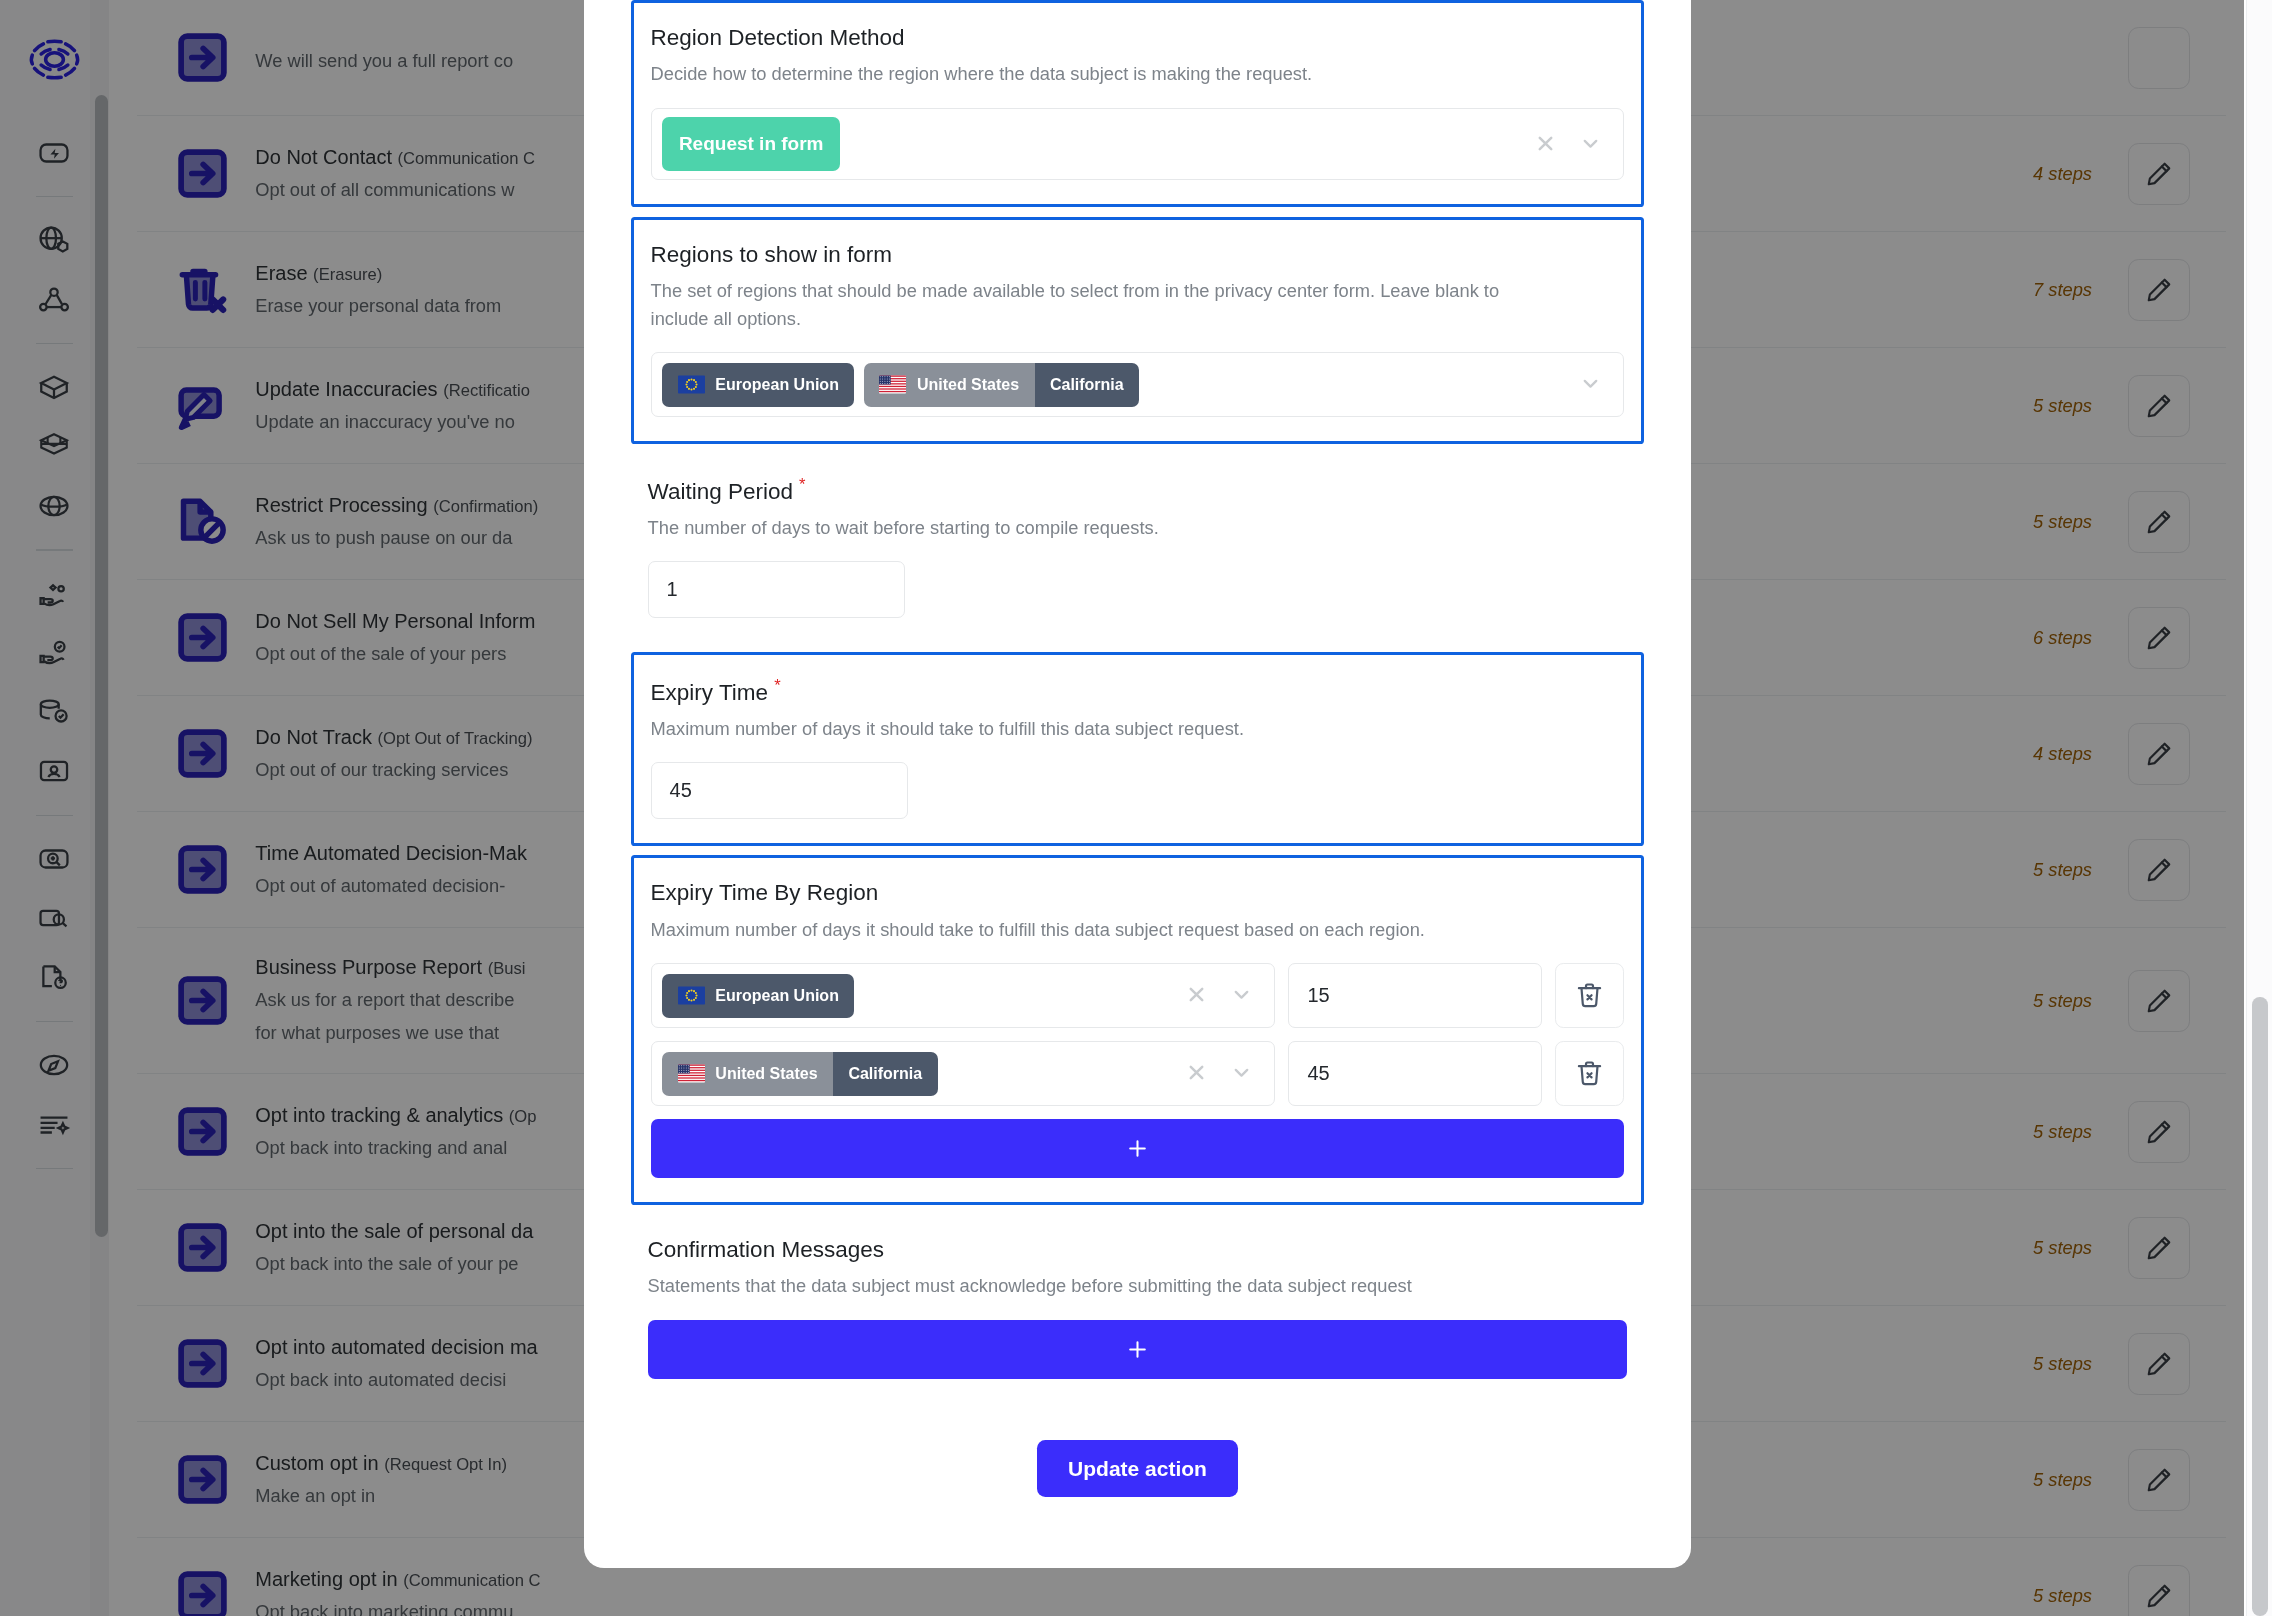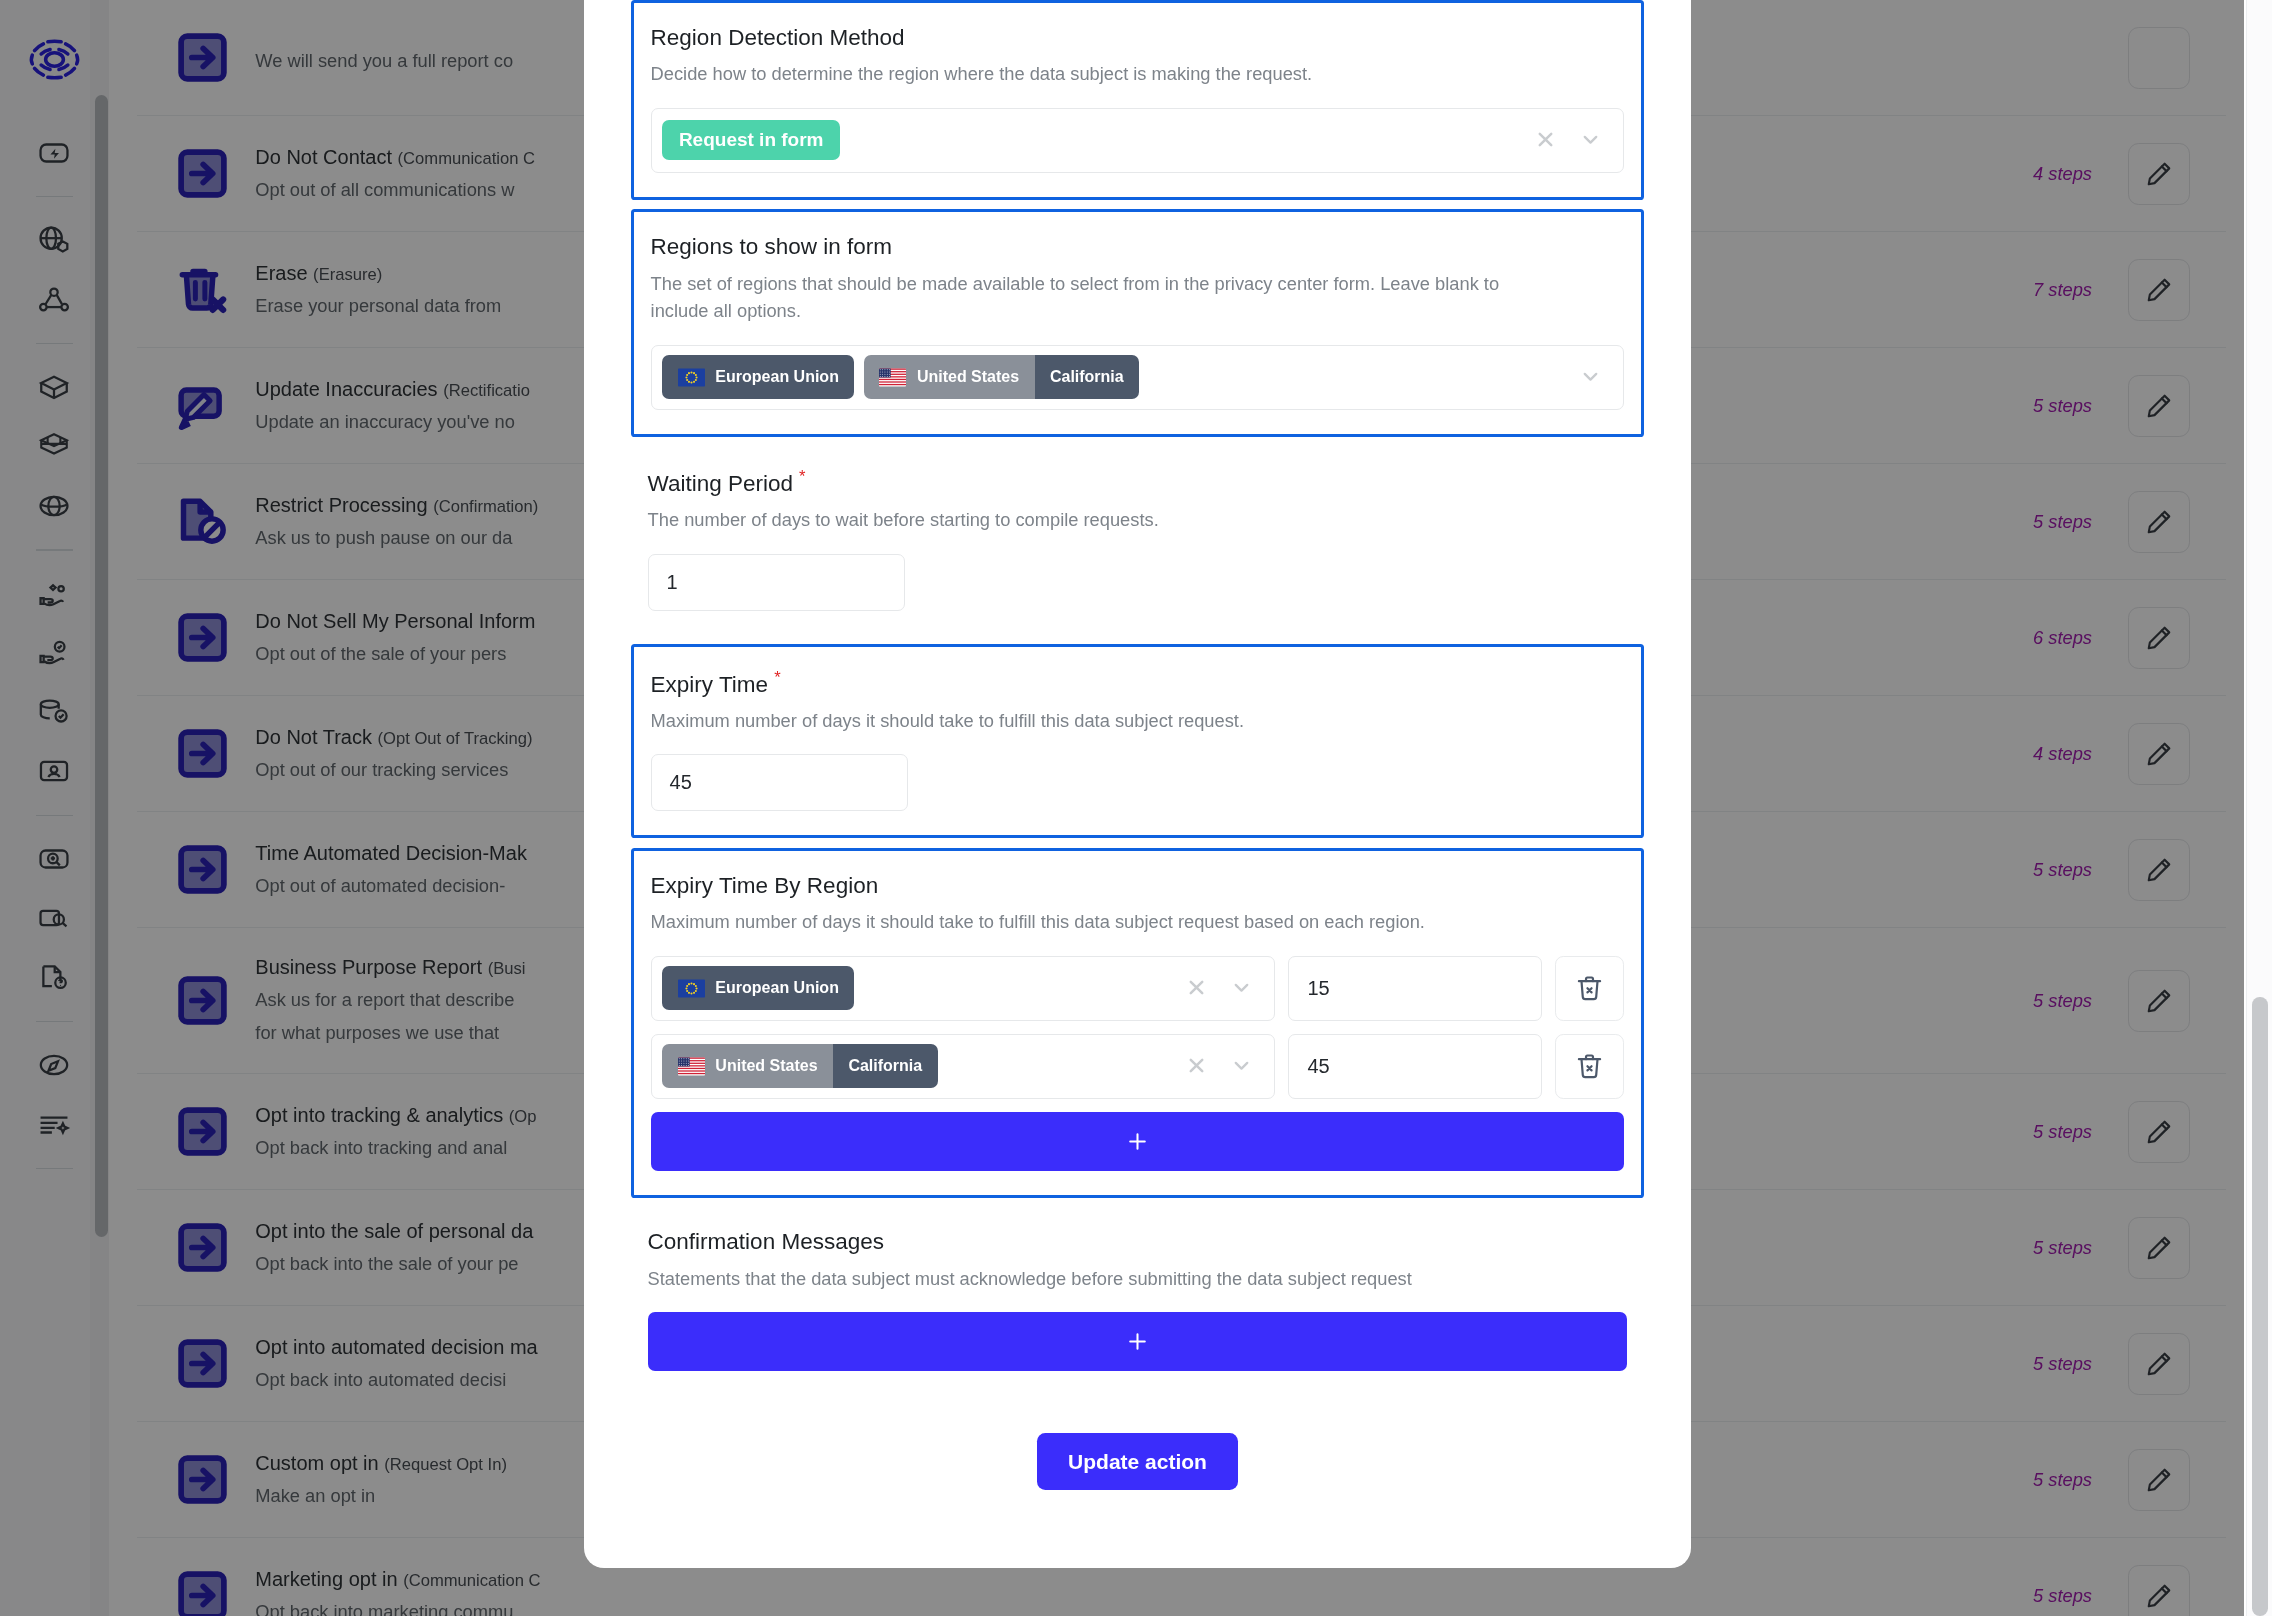--- a/index.html
+++ b/index.html
@@ -40,21 +40,21 @@
     border-bottom: 1.2px solid #eceef1;
     padding: 0 36px 0 21px;
   }
   .row.tall { height: 146px; }
   .row-icon { width: 89px; flex: 0 0 89px; display:flex; align-items:center; justify-content:center; }
   .row-icon svg { width: 57px; height: 57px; }
   .row-text { flex: 1 1 auto; padding-left: 8.3px; min-width: 0; }
   .row-title { font-size: 20px; color: #2f3337; line-height: 1.25; white-space: nowrap; }
   .row-title .paren { font-size: 16.6px; color: #4a4f55; }
   .row-desc { font-size: 18.3px; color: #62686e; line-height: 1.42; margin-top: 7px; white-space: nowrap; }
-  .row-steps { flex: 0 0 195px; text-align: right; font-size: 18.3px; font-style: italic; color: #a21caf; padding-right: 36px; }
+  .row-steps { flex: 0 0 195px; text-align: right; font-size: 18.3px; font-style: italic; color: #a16207; padding-right: 36px; }
   .row-edit {
     flex: 0 0 62px; width: 62px; height: 62px;
     border: 1.2px solid #e3e5e8; border-radius: 10.7px;
     display:flex; align-items:center; justify-content:center;
     background: transparent;
   }
   .row-edit svg { width: 30px; height: 30px; }
 
   
   .list-scroll {
@@ -135,21 +135,21 @@
     display: inline-flex; align-items: center; gap: 10.7px;
     padding: 0 15.4px; height: 44px;
     color: #ffffff; font-size: 16px; font-weight: 700;
     white-space: nowrap;
   }
   .tag-seg.dark { background: #4c586a; }
   .tag-seg.light { background: #8a9099; }
   .tag-green {
     background: #4dd3ab; color: #ffffff;
     font-size: 19px; font-weight: 700;
-    padding: 0 16.6px; height: 40px;
+    padding: 0 16.6px; height: 54px;
     display: inline-flex; align-items: center; border-radius: 7px;
     white-space: nowrap;
   }
   .flag { width: 27px; height: 19px; flex: 0 0 27px; display:block; border-radius: 1.2px; }
 
   
   .num-input {
     width: 257px; height: 57px;
     border: 1.2px solid #e6e8ea; border-radius: 7px;
     background: #fff;

